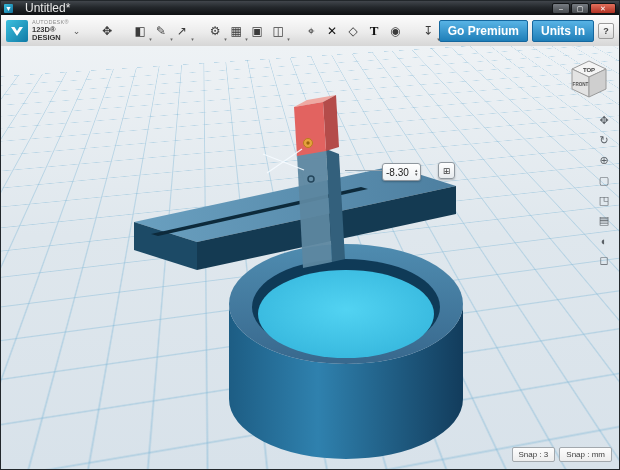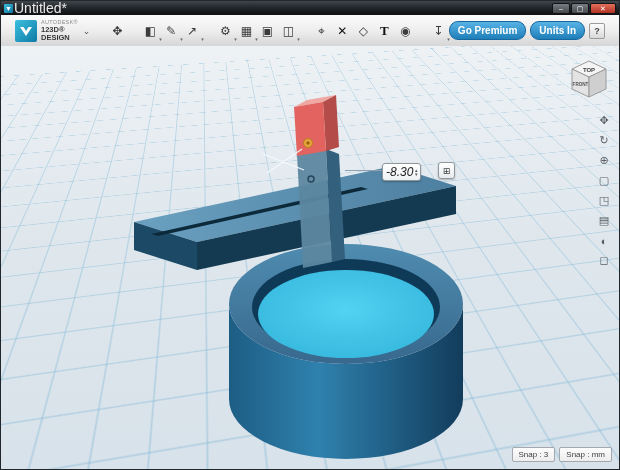--- a/index.html
+++ b/index.html
@@ -6,48 +6,48 @@
   #window{width:620px;height:470px;box-sizing:border-box;border:1px solid #22272b;
     position:relative;overflow:hidden;background:#dfe5ea;
     font-family:"Liberation Sans","DejaVu Sans",sans-serif;}
 
   
   .titlebar{height:14px;display:flex;align-items:center;padding:0 3px;
     background:linear-gradient(#41464c,#24282c 45%,#0f1113);color:#e9e9e9;}
   .app-ico{width:9px;height:9px;border-radius:1px;flex:0 0 auto;
     background:linear-gradient(135deg,#38bede,#13719c);display:flex;align-items:center;justify-content:center;
     color:#fff;font-size:7px;line-height:7px;}
-  .win-title{font-size:14px;margin-left:1px;white-space:nowrap;text-align:center;}
+  .win-title{font-size:12px;margin-left:12px;white-space:nowrap;text-align:center;}
   .win-controls{margin-left:auto;display:flex;gap:1px;}
   .win-btn{width:18px;height:11px;box-sizing:border-box;border:1px solid #121416;border-radius:2px;
     display:flex;align-items:center;justify-content:center;font-size:7px;line-height:7px;color:#fff;
     background:linear-gradient(#777c82,#45494d);}
   .win-btn.close{background:linear-gradient(#e2705c,#b03123);width:26px;}
 
   
-  .toolbar{height:31px;display:flex;align-items:center;padding:0 14px;
+  .toolbar{height:31px;display:flex;align-items:center;padding:0 5px;
     background:linear-gradient(#fcfcfc,#ececec 55%,#d6d6d6);border-bottom:1px solid #9aa0a4;}
   .logo{width:22px;height:22px;border-radius:2px;background:linear-gradient(135deg,#3cc0de,#0f7aa6);
     display:flex;align-items:center;justify-content:center;flex:0 0 auto;}
   .brand{margin-left:4px;line-height:1;}
   .brand .l1{font-size:5.5px;color:#8b8b8b;letter-spacing:.3px;}
   .brand .l2{font-size:7.5px;font-weight:bold;color:#373737;margin-top:1px;}
   .chev{width:12px;height:20px;display:flex;align-items:center;justify-content:center;
     font-size:9px;color:#555;margin-left:2px;}
   .tools{display:flex;align-items:center;margin-left:6px;}
   .tool{width:21px;height:24px;display:flex;align-items:center;justify-content:center;
     font-size:12px;color:#3b3b3b;position:relative;border-radius:2px;}
   .tool .caret{position:absolute;right:-1px;bottom:1px;font-size:5px;color:#666;}
   .tool.serif{font-family:"Liberation Serif","DejaVu Serif",serif;font-weight:bold;font-size:13px;color:#111;}
   .tool.bold{font-weight:bold;color:#111;}
   .gap1{margin-left:10px;}
   .gap2{margin-left:12px;}
   .right-btns{margin-left:auto;display:flex;align-items:center;gap:4px;}
   .btn-blue{background:linear-gradient(#58b3e5,#1e7eb8);border:1px solid #15679e;color:#fff;
-    font-size:10px;font-weight:bold;padding:3px 8px;border-radius:9px;white-space:nowrap;}
+    font-size:12px;font-weight:bold;padding:3px 8px;border-radius:2px;white-space:nowrap;}
   .btn-help{width:16px;height:16px;box-sizing:border-box;border:1px solid #9b9b9b;border-radius:2px;
     background:linear-gradient(#fdfdfd,#d9d9d9);color:#444;font-size:9px;font-weight:bold;
     display:flex;align-items:center;justify-content:center;}
 
   
   .viewport{position:absolute;left:0;right:0;top:45px;bottom:0;overflow:hidden;
     background:linear-gradient(180deg,#eef2f5,#dfe7ed 45%,#d8e2ea);}
   .grid-plane{position:absolute;left:-60%;top:-45%;width:230%;height:270%;
     background-image:
       linear-gradient(to right, rgba(125,182,214,.42) 1px, transparent 1px),
@@ -61,22 +61,22 @@
   .viewcube{position:absolute;top:10px;right:8px;width:44px;height:46px;}
   
   .nav-tools{position:absolute;top:66px;right:6px;display:flex;flex-direction:column;gap:3px;}
   .nav-btn{width:18px;height:17px;display:flex;align-items:center;justify-content:center;
     font-size:11px;color:#5a6066;border-radius:2px;}
 
   
   .dim{position:absolute;left:381px;top:117px;height:16px;display:flex;align-items:center;
     background:linear-gradient(#ffffff,#eef1f3);border:1px solid #8f979e;border-radius:3px;
     box-shadow:0 1px 2px rgba(0,0,0,.25);padding:0 2px;}
-  .dim input{width:28px;border:none;background:transparent;font-size:12px;
-    font-family:"Liberation Sans","DejaVu Sans",sans-serif;color:#222;padding:0 1px;outline:none;font-style:italic;}
+  .dim input{width:28px;border:none;background:transparent;font-size:10px;
+    font-family:"Liberation Sans","DejaVu Sans",sans-serif;color:#222;padding:0 1px;outline:none;}
   .spin{display:flex;flex-direction:column;line-height:4px;}
   .spin span{font-size:5px;color:#555;}
   .dim-btn{position:absolute;left:437px;top:116px;width:17px;height:17px;box-sizing:border-box;
     border:1px solid #8f979e;border-radius:3px;background:linear-gradient(#ffffff,#e7ebee);
     display:flex;align-items:center;justify-content:center;font-size:9px;color:#444;
     box-shadow:0 1px 2px rgba(0,0,0,.25);}
   .leader{position:absolute;left:344px;top:124px;width:37px;height:1px;background:#91a2ae;}
 
   
   .status{position:absolute;right:7px;bottom:7px;display:flex;gap:4px;}

